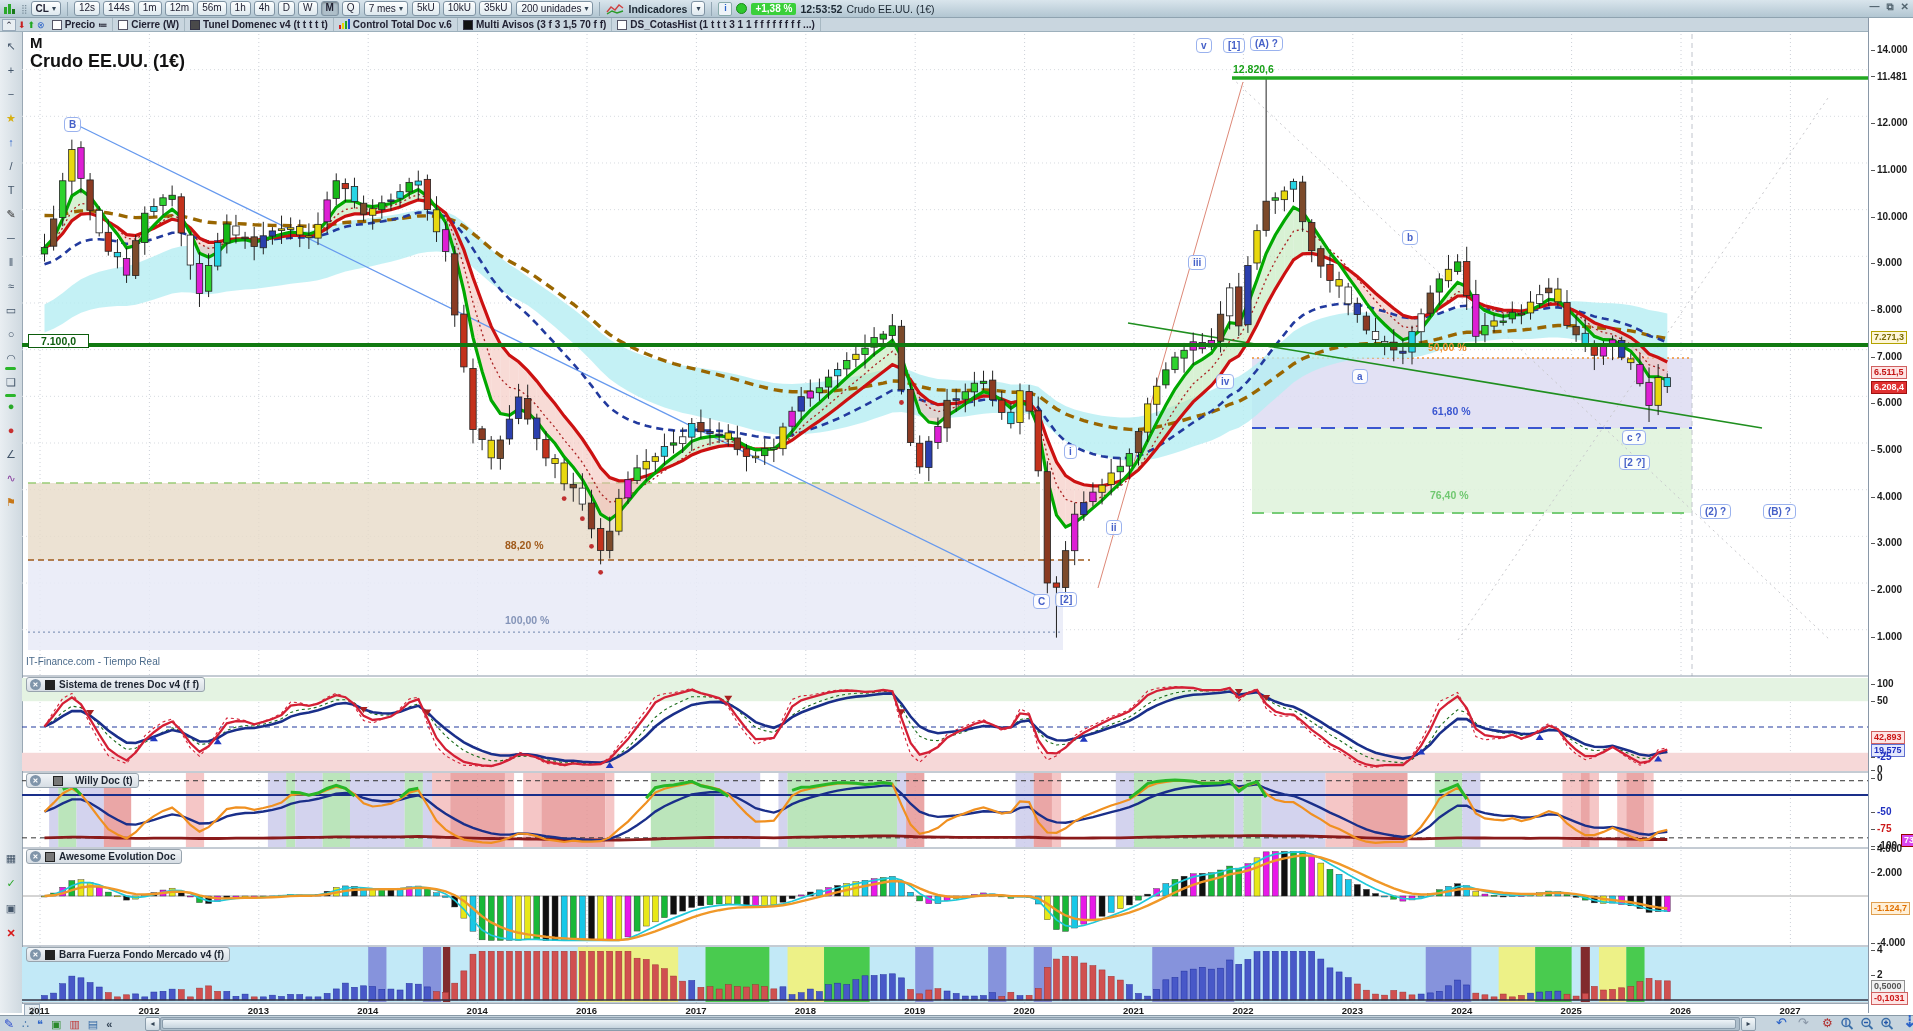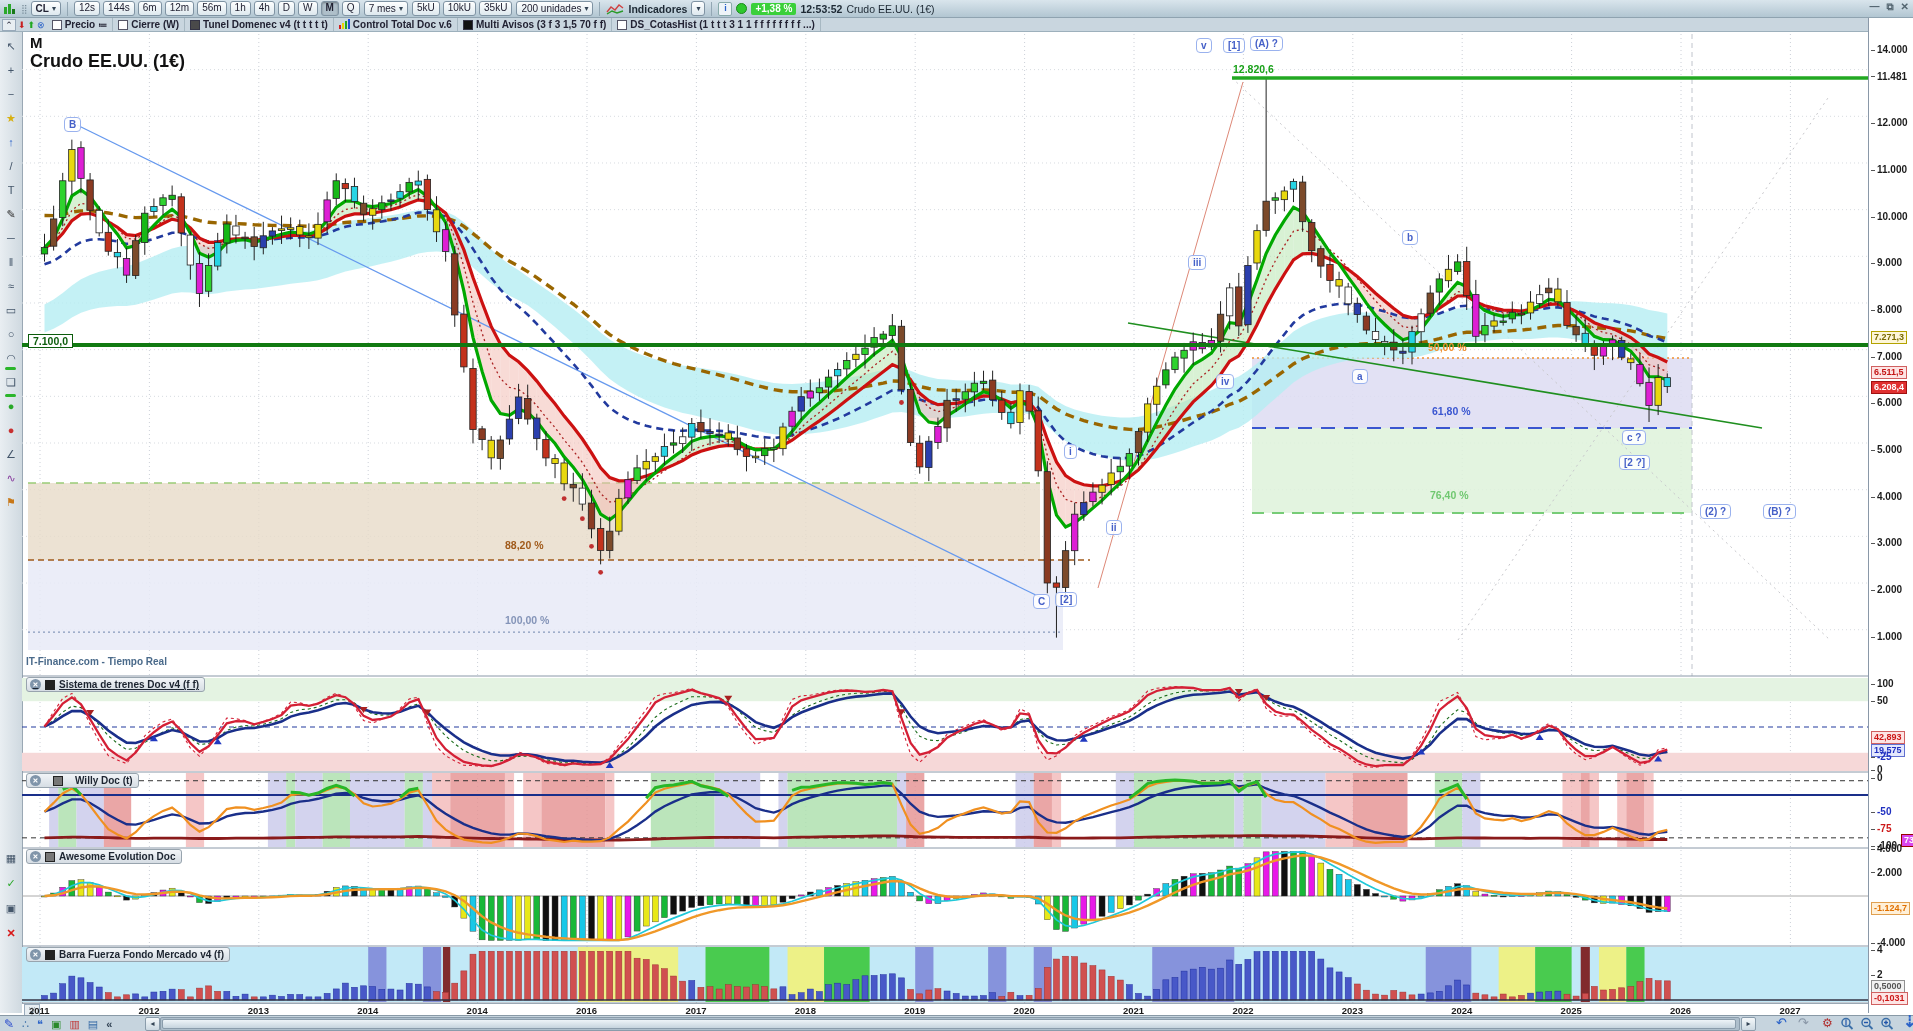--- a/index.html
+++ b/index.html
@@ -32,22 +32,22 @@
   .tinyico{font-size:9px;line-height:10px;}
   
   .leftbar{position:absolute;left:0;top:32px;width:22px;height:981px;
            background:linear-gradient(90deg,#e9eef2,#cfd9e0);border-right:1px solid #9aa8b4;}
   .tool{position:absolute;left:0;width:22px;text-align:center;font-size:11px;color:#44566a;}
   
   #chart-svg{position:absolute;left:22px;top:32px;}
   .ovl{position:absolute;white-space:nowrap;}
   .title-tf{font-size:15px;font-weight:bold;color:#111;}
   .title-main{font-size:18px;font-weight:bold;color:#111;}
-  .watermark{font-size:10px;color:#4a6a8a;font-weight:bold;}
-  .lvl-box{border:1px solid #0c5c0c;background:#fff;color:#0c5c0c;font-weight:bold;font-size:10.5px;padding:0 4px;}
+  .watermark{font-size:10px;color:#4a6a8a;}
+  .lvl-box{border:1px solid #0c5c0c;background:#fff;color:#0c5c0c;font-weight:bold;font-size:10.5px;padding:0 12px;}
   .lvl-high{color:#18a018;font-weight:bold;font-size:10.5px;}
   .fiblab{font-weight:bold;font-size:10.5px;}
   .wave{border:1.3px solid #9ab2ee;border-radius:4px;color:#4560c8;background:rgba(255,255,255,.88);
         font-size:10px;font-weight:bold;padding:1px 4px;}
   
   .axiscol{position:absolute;left:1868px;top:18px;width:45px;height:995px;background:#fff;border-left:1px solid #8a98a8;}
   .tick{position:absolute;left:2px;font-size:10px;font-weight:bold;color:#1c1c1c;}
   .tick::before{content:"";display:inline-block;width:4px;height:1px;background:#555;vertical-align:middle;margin-right:2px;}
   .chip{position:absolute;left:2px;font-size:9px;font-weight:bold;border:1px solid #909090;background:#f2f2f2;padding:0 2px;line-height:11px;}
   
@@ -83,21 +83,21 @@
       </svg>
     <span class="grip">⣿</span>
     <span class="tbtn dd">
         <b>CL</b>
         <span class="caret">▾</span>
       </span>
     <span class="sep"></span>
     <span id="tf-row" style="display:flex;gap:3px;">
         <span class="tbtn">12s</span>
         <span class="tbtn">144s</span>
-        <span class="tbtn">6m</span>
+        <span class="tbtn">1m</span>
         <span class="tbtn">12m</span>
         <span class="tbtn">56m</span>
         <span class="tbtn">1h</span>
         <span class="tbtn">4h</span>
         <span class="tbtn">D</span>
         <span class="tbtn">W</span>
         <span class="tbtn active">M</span>
         <span class="tbtn">Q</span>
       </span>
     <span class="tbtn dd">
@@ -1327,21 +1327,21 @@
       <span class="tick" style="top: 926px;">4</span>
       <span class="tick" style="top: 951px;">2</span>
       <span class="chip" style="top: 962px; color: rgb(85, 85, 85); background: rgb(242, 242, 242); border-color: rgb(144, 144, 144);">0,5000</span>
       <span class="chip" style="top: 974px; color: rgb(204, 24, 24); background: rgb(253, 228, 228); border-color: rgb(208, 96, 96);">-0,1031</span>
       <span class="chip" style="top: 313.005px; color: rgb(122, 106, 0); background: rgb(253, 246, 216); border-color: rgb(179, 162, 0);">7.271,3</span>
       <span class="chip" style="top: 348.468px; color: rgb(196, 20, 20); background: rgb(253, 228, 228); border-color: rgb(208, 96, 96);">6.511,5</span>
       <span class="chip" style="top: 362.615px; color: rgb(255, 255, 255); background: rgb(224, 48, 48); border-color: rgb(160, 16, 16);">6.208,4</span>
     </div>
 
   <div id="panel-tabs">
-      <div class="ptab ovl" style="left: 26px; top: 677px; text-decoration: underline;">
+      <div class="ptab ovl" style="left: 26px; top: 677px;">
         <span class="pclose">✕</span>
         <span class="psw" style="background: rgb(34, 34, 34);"></span>
         <span>Sistema de trenes Doc v4 (f f)</span>
       </div>
       <div class="ptab ovl" style="left: 26px; top: 773px; gap: 12px;">
         <span class="pclose">✕</span>
         <span class="psw" style="background: rgb(119, 119, 119);"></span>
         <span>Willy Doc (t)</span>
       </div>
       <div class="ptab ovl" style="left: 26px; top: 849px;">

